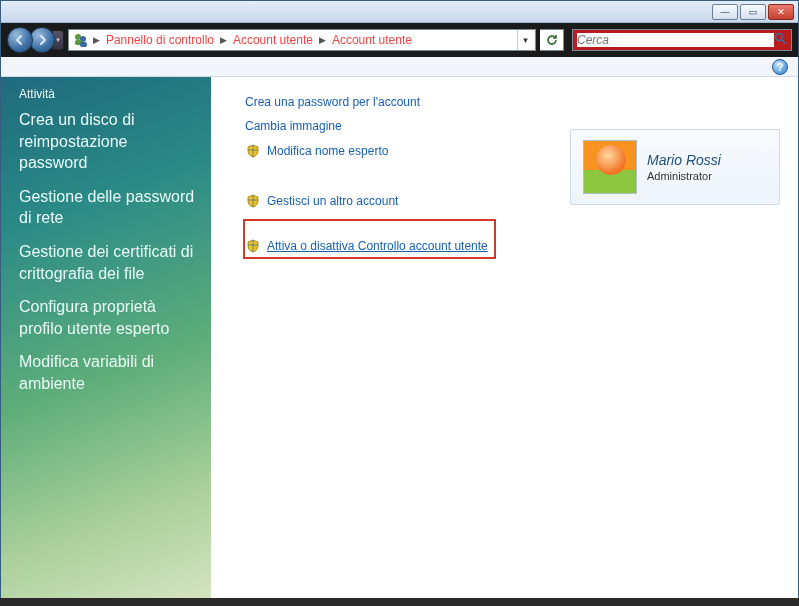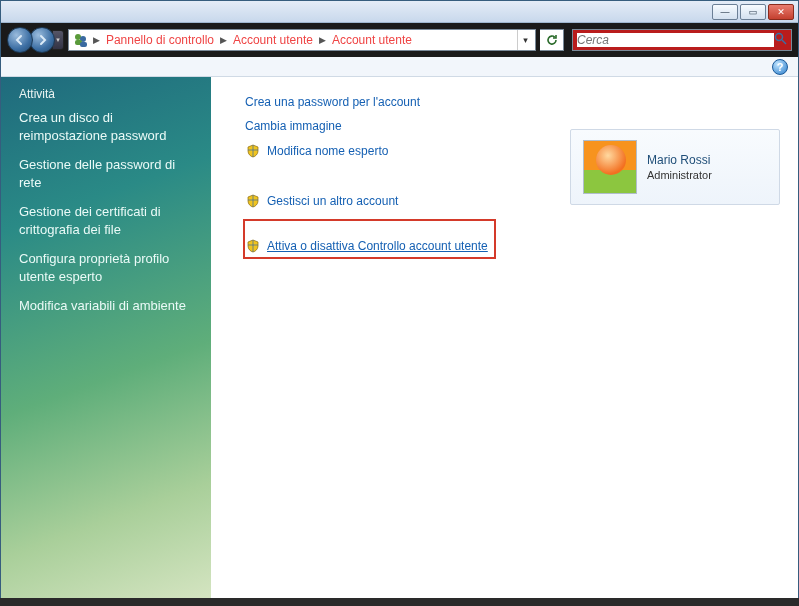--- a/index.html
+++ b/index.html
@@ -27,37 +27,37 @@
 .searchbox input { flex:1; border:none; outline:none; font-size:12px; color:#777; font-style: italic; }
 .searchbox .mag { color:#3a6ea5; font-size:12px; }
 
 
 .body-row { display: flex; height: calc(606px - 22px - 34px - 8px); }
 .infobar { height: 20px; background: #f2f6fb; border-bottom: 1px solid #d0dae5; display:flex; justify-content:flex-end; align-items:center; padding-right:10px; }
 .help-icon { width:16px;height:16px;border-radius:50%;background:radial-gradient(circle at 35% 30%, #bfe4ff, #2c7ecb);color:#fff;font-size:11px;font-weight:bold;display:flex;align-items:center;justify-content:center;border:1px solid #1a5a9a;}
 
 .sidebar { width: 210px; background: linear-gradient(160deg, #1f6a7d 0%, #2a8a86 25%, #5fae7a 55%, #a9cf9a 78%, #dce8c8 100%); color: #fff; padding: 10px 12px 0 18px; position: relative; }
 .sidebar h4 { font-size: 12px; font-weight: normal; margin-bottom: 8px; color:#eaf4f2; }
-.sidebar .task { font-size: 13px; color: #eafaf7; margin-bottom: 12px; line-height: 1.35; cursor: default; display:block; }
+.sidebar .task { font-size: 16px; color: #eafaf7; margin-bottom: 12px; line-height: 1.35; cursor: default; display:block; }
 
 .main { flex: 1; background: #fff; padding: 18px 16px 0 30px; position: relative; }
 .main h2 { font-size: 15px; font-weight: normal; color: #1f4e78; margin-bottom: 18px; }
 .link-list { margin-left: 4px; }
 .link-row { display: flex; align-items: center; margin-bottom: 10px; }
 .link-row.highlighted { border: 2px solid #d43a2a; padding: 17px 6px 3px 0; margin-left: -2px; margin-bottom: 6px; width: fit-content; }
 .link-row a { color: #1560b3; text-decoration: none; font-size: 12px; }
 .link-row.highlighted a { text-decoration: underline; }
 .shield { width: 16px; height: 16px; margin-right: 6px; display:flex;align-items:center;justify-content:center; }
 .shield svg { width:14px; height:14px; }
 .section-gap { height: 24px; }
 
 .user-card { position: absolute; top: 52px; right: 18px; width: 210px; border: 1px solid #cfd9e6; background: linear-gradient(to bottom, #f8fbfe, #eef4fb); padding: 10px 12px; display: flex; align-items: center; gap: 10px; border-radius: 2px; }
 .user-pic { width: 54px; height: 54px; border: 1px solid #b0bdcc; background: linear-gradient(to bottom, #f7931e 0%, #f7931e 55%, #8cc63f 55%, #8cc63f 100%); position:relative; overflow:hidden;}
 .user-pic::after{content:'';position:absolute;left:12px;top:4px;width:30px;height:30px;border-radius:50%;background:radial-gradient(circle at 40% 35%, #ffd9a0, #f37021 70%);}
-.user-info .uname { color: #1f4e78; font-size: 12px; }
+.user-info .uname { color: #1f4e78; font-size: 14px; font-style: italic; }
 .user-info .urole { color: #333; font-size: 11px; margin-top: 2px; }
 
 .bottom-strip { position:absolute; bottom:0; left:0; right:0; height:8px; background:#2a2a2a; }
 </style>
 </head>
 <body>
 
 <div class="titlebar">
   <div class="titlebar-btn">—</div>
   <div class="titlebar-btn">▭</div>

